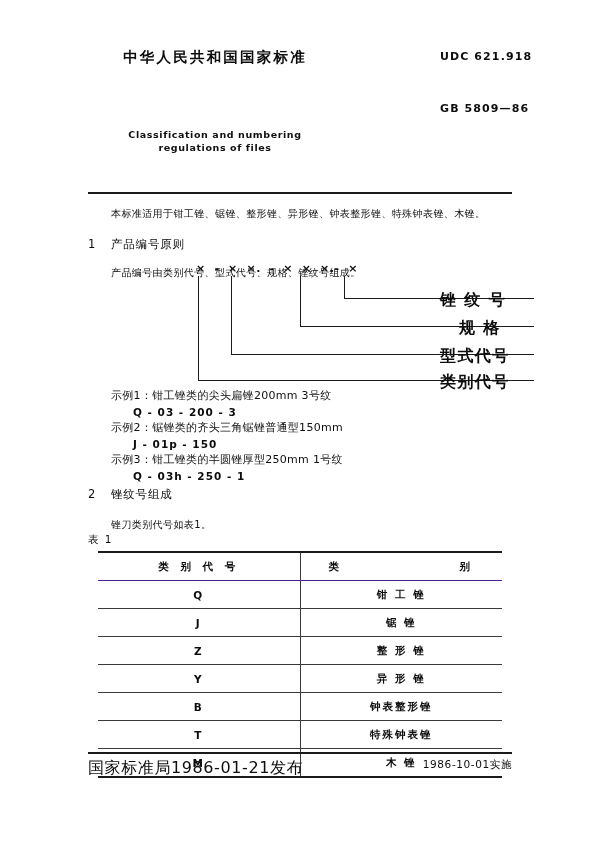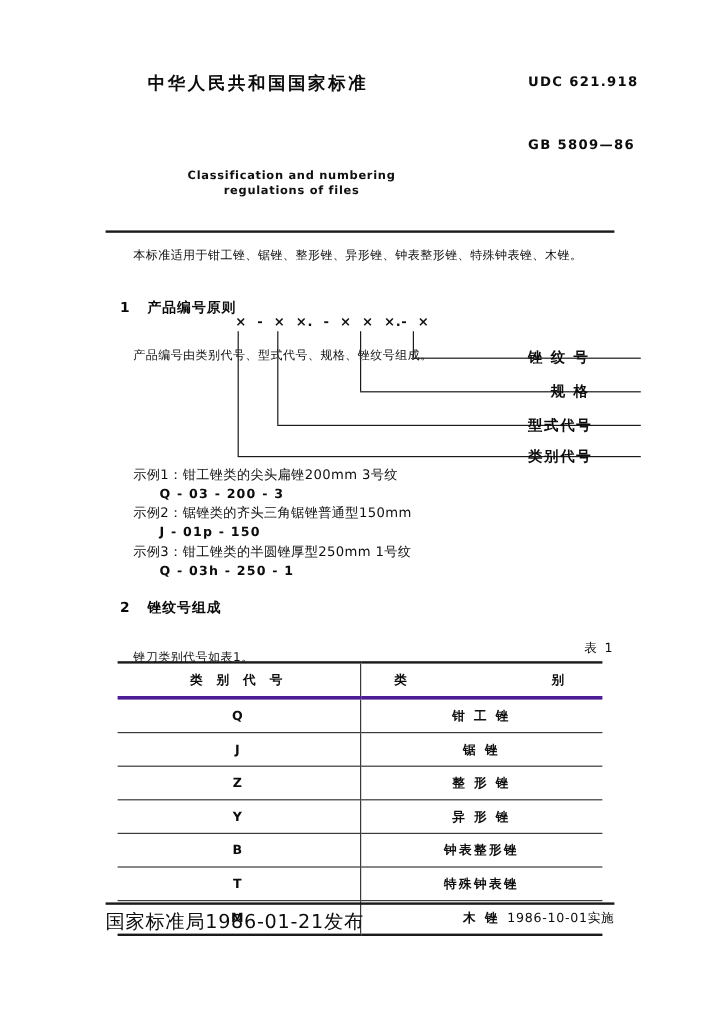--- a/index.html
+++ b/index.html
@@ -16,21 +16,21 @@
     width: 600px;
     height: 849px;
     background: #ffffff;
     overflow: hidden;
   }
 
   
   .header-zone {
     position: absolute;
     left: 0;
-    top: 52px;
+    top: 40px;
     width: 600px;
     height: 125px;
   }
   .std-org {
     position: absolute;
     left: 0;
     top: 8px;
     width: 430px;
     text-align: center;
     font-size: 14.5px;
@@ -53,21 +53,20 @@
     position: absolute;
     left: 0;
     top: 88px;
     width: 430px;
     text-align: center;
     font-size: 9.5px;
     font-weight: bold;
     line-height: 13px;
     letter-spacing: 0.6px;
     color: #101010;
-    padding-left: 28px;
   }
   .udc {
     position: absolute;
     left: 440px;
     top: 10px;
     font-size: 11px;
     font-weight: bold;
     letter-spacing: 1.1px;
     color: #0d0d0d;
   }
@@ -111,24 +110,24 @@
     line-height: 17px;
     letter-spacing: 0.4px;
     color: #0f0f0f;
     margin: 0;
   }
   .para-indent {
     text-indent: 23px;
   }
   .section-head {
     font-size: 11.5px;
-    font-weight: bold;
+    font-weight: normal;
     letter-spacing: 0.8px;
     color: #0a0a0a;
-    margin: 12px;
+    margin: 0;
   }
   .sec-num {
     display: inline-block;
     width: 23px;
   }
 
   .sp-1 { height: 15px; }
   .sp-2 { height: 12px; }
   .sp-3 { height: 14px; }
 
@@ -149,21 +148,21 @@
     letter-spacing: 0.5px;
     color: #111;
     white-space: pre;
   }
   .dline {
     position: absolute;
     background: #1b1b1b;
   }
   .dlabel {
     position: absolute;
-    font-size: 12px;
+    font-size: 16px;
     font-weight: bold;
     letter-spacing: 1.4px;
     color: #0d0d0d;
     white-space: nowrap;
   }
 
   
   .examples {
     position: absolute;
     left: 88px;
@@ -195,21 +194,21 @@
     top: 487px;
     width: 424px;
   }
 
   
   .table-caption {
     position: absolute;
     left: 88px;
     top: 533px;
     width: 424px;
-    text-align: right;
+    text-align: left;
     font-size: 10.5px;
     letter-spacing: 1.5px;
     color: #0d0d0d;
   }
   table.std-table {
     position: absolute;
     left: 98px;
     top: 551px;
     width: 404px;
     border-collapse: collapse;
@@ -219,21 +218,21 @@
     height: 27px;
     font-size: 10.5px;
     font-weight: bold;
     letter-spacing: 2px;
     color: #0d0d0d;
     text-align: center;
     border-bottom: 1px solid #3a3a3a;
     padding: 0;
   }
   table.std-table tr.hdr td {
-    border-bottom: 3px solid #4c1d95;
+    border-bottom: 1px solid #4c1d95;
     letter-spacing: 4px;
   }
   table.std-table tr:first-child td {
     border-top: 2px solid #1a1a1a;
   }
   table.std-table tr:last-child td {
     border-bottom: 2px solid #1a1a1a;
   }
   table.std-table td.col-code {
     width: 50%;

